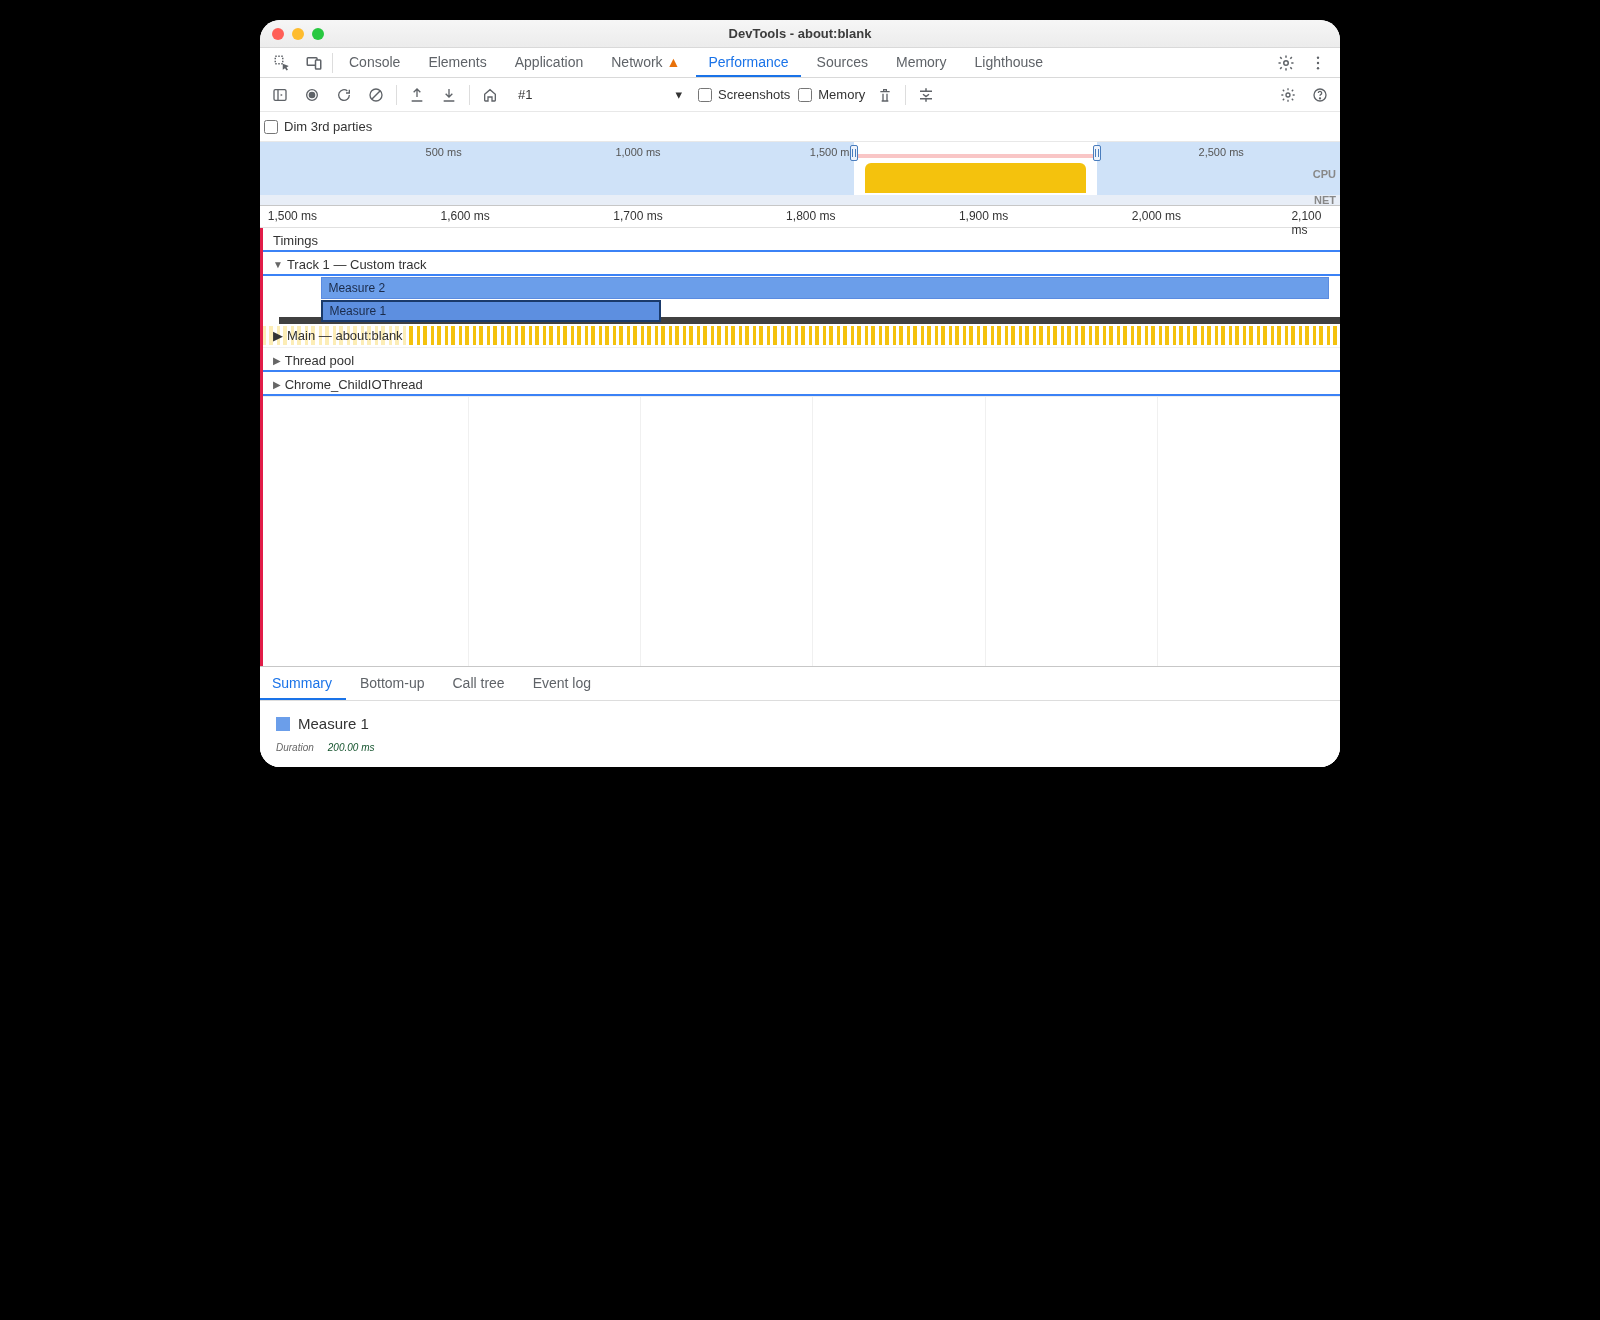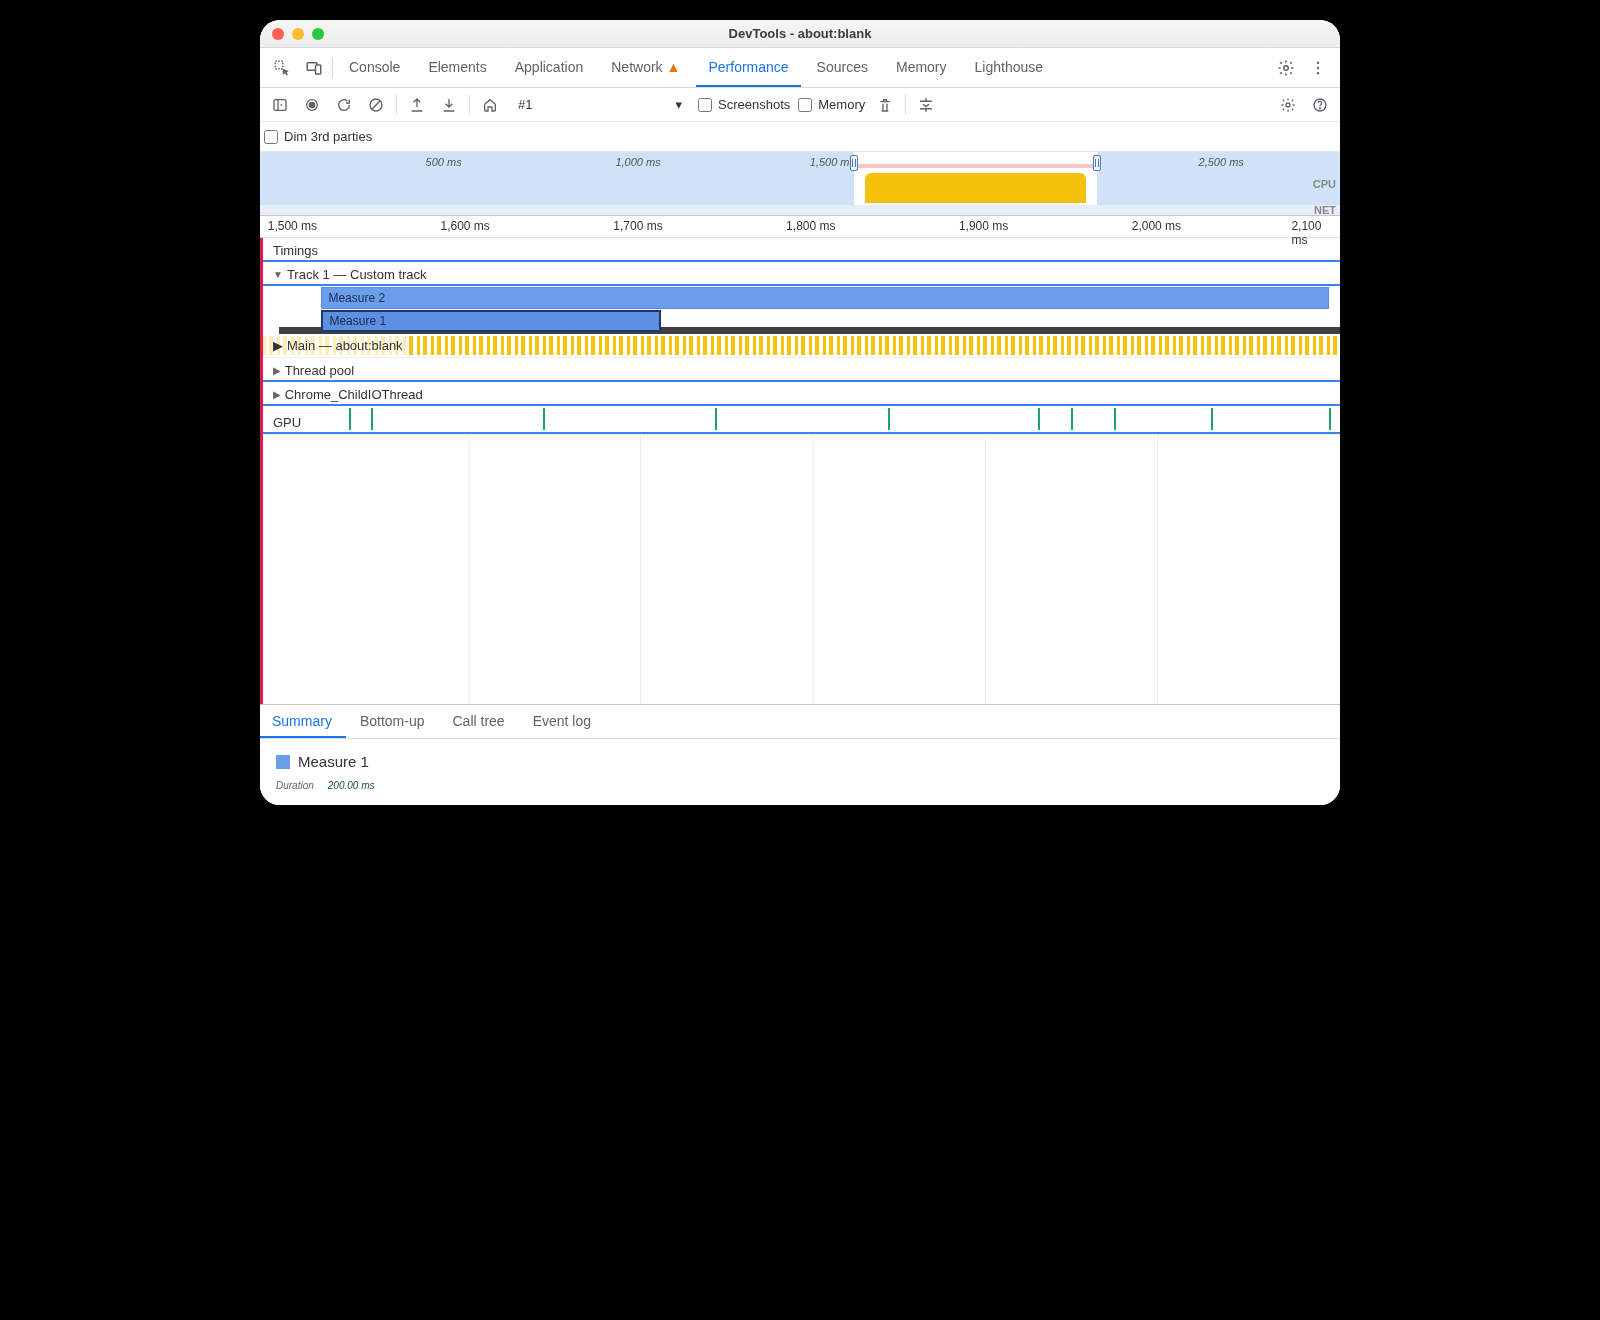--- a/index.html
+++ b/index.html
@@ -35,21 +35,21 @@
 .dot { width: 12px; height: 12px; border-radius: 50%; }
 .dot.red { background: #ff5f57; }
 .dot.yellow { background: #febc2e; }
 .dot.green { background: #28c840; }
 .titlebar-title {
   position: absolute; left: 0; right: 0; text-align: center;
   font-weight: 600; font-size: 13px; color: #3c3c3c;
   pointer-events: none;
 }
 .tabs {
-  display: flex; align-items: center; height: 40px;
+  display: flex; align-items: center; height: 30px;
   border-bottom: 1px solid #d9d9d9; padding: 0 8px; gap: 4px;
   font-size: 14px;
 }
 .tab-icon {
   width: 28px; height: 28px; display: flex; align-items: center; justify-content: center;
   color: #5f6368; cursor: pointer;
 }
 .tab {
   padding: 0 12px; height: 100%; display: flex; align-items: center;
   color: #5f6368; cursor: pointer; border-bottom: 2px solid transparent;
@@ -73,21 +73,21 @@
 .chk { display: flex; align-items: center; gap: 6px; cursor: pointer; }
 .chk input { width: 14px; height: 14px; }
 .subbar {
   display: flex; align-items: center; height: 30px;
   border-bottom: 1px solid #e8e8e8; padding: 0 4px;
 }
 .overview {
   height: 64px; position: relative; background: #cfe2f8;
   border-bottom: 1px solid #c7c7c7;
 }
-.ov-ticks { position: absolute; top: 4px; left: 0; right: 0; height: 14px; font-style: italic; }
+.ov-ticks { position: absolute; top: 4px; left: 0; right: 0; height: 14px; }
 .ov-tick { position: absolute; font-size: 11px; color: #555; transform: translateX(-50%); }
 .ov-overlay {
   position: absolute; top: 0; bottom: 0;
   background: #fff;
 }
 .ov-cpu {
   position: absolute; bottom: 12px; height: 30px;
   background: #f4c20d;
 }
 .ov-handle {
@@ -377,37 +377,20 @@
           <span class="tri">▶</span>
           <span>Thread pool</span>
         </div>
     </div>
     <div class="track-row">
       <div class="track-label">
           <span class="tri">▶</span>
           <span>Chrome_ChildIOThread</span>
         </div>
     </div>
-    <div class="track-row" style="height:28px;">
-      <div class="track-label">
-          <span>GPU</span>
-        </div>
-      <div class="gpu-ticks">
-        <div class="gpu-t" style="left:8%"></div>
-          <div class="gpu-t" style="left:10%"></div>
-        <div class="gpu-t" style="left:26%"></div>
-          <div class="gpu-t" style="left:42%"></div>
-        <div class="gpu-t" style="left:58%"></div>
-          <div class="gpu-t" style="left:72%"></div>
-        <div class="gpu-t" style="left:75%"></div>
-          <div class="gpu-t" style="left:79%"></div>
-        <div class="gpu-t" style="left:88%"></div>
-          <div class="gpu-t" style="left:99%"></div>
-      </div>
-    </div>
     <div class="flame-area">
       <div class="gridline" style="left:19%"></div>
       <div class="gridline" style="left:35%"></div>
       <div class="gridline" style="left:51%"></div>
       <div class="gridline" style="left:67%"></div>
       <div class="gridline" style="left:83%"></div>
     </div>
   </div>
 
   <div class="details">

